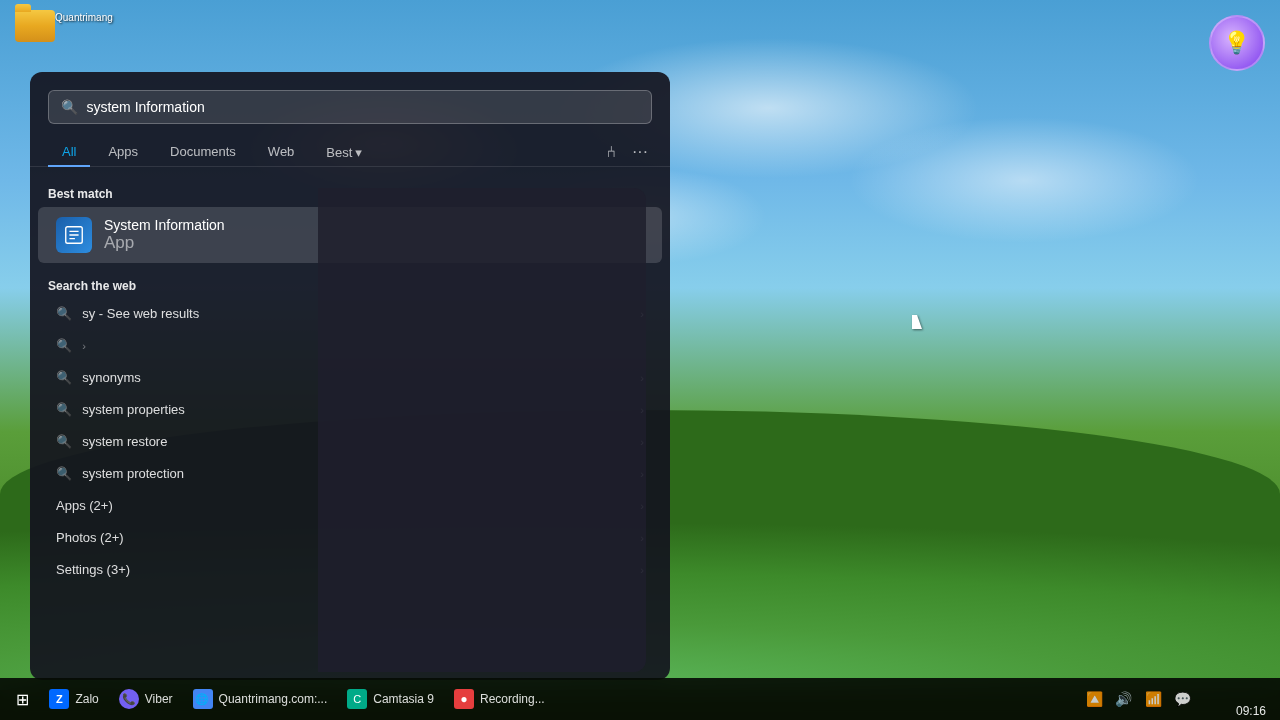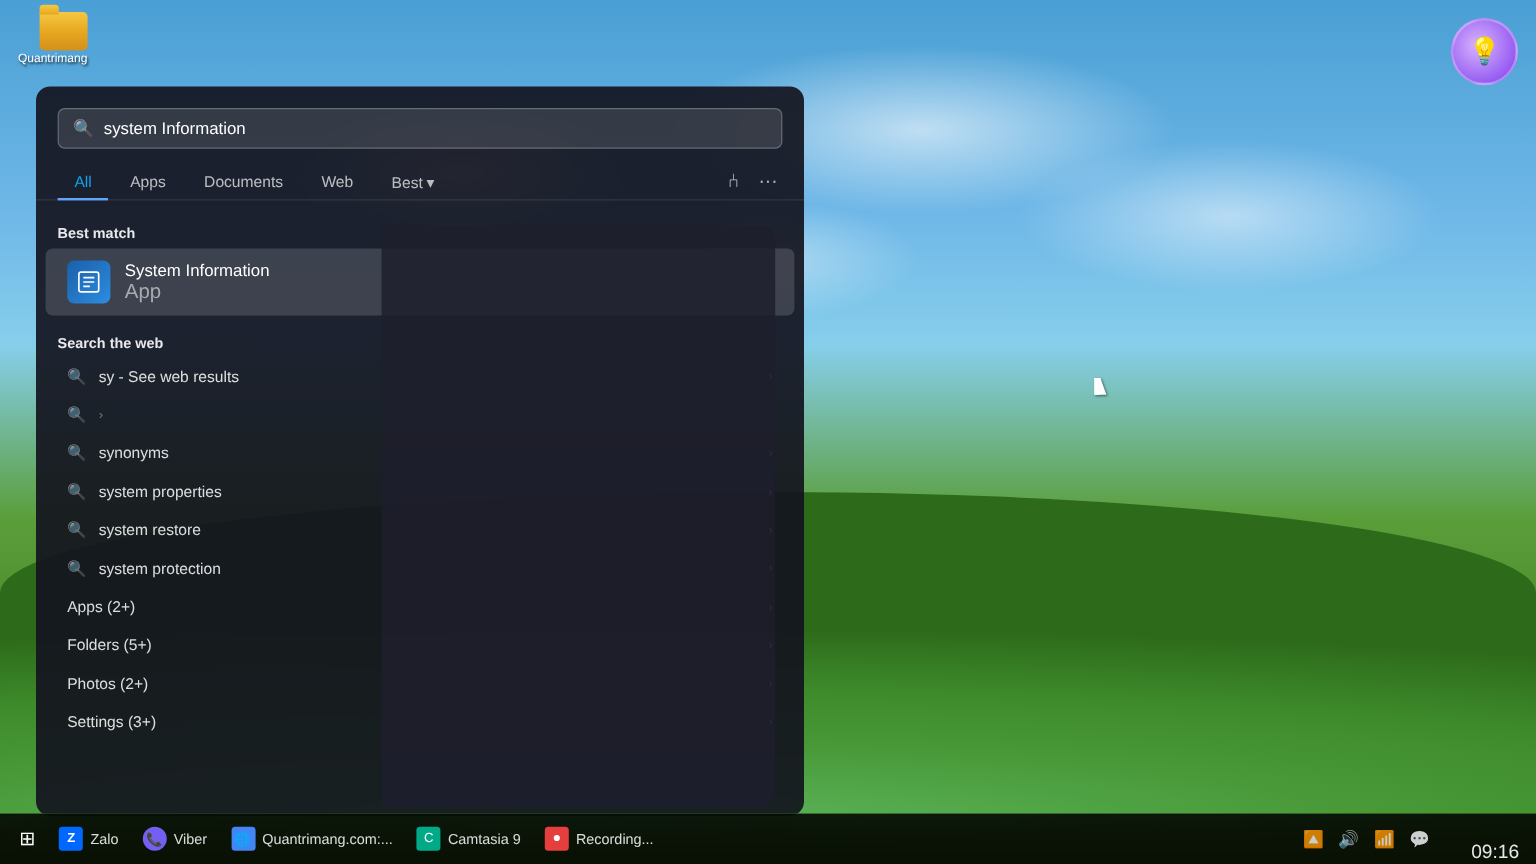--- a/index.html
+++ b/index.html
@@ -41,22 +41,22 @@
       border-radius: 50% 50% 0 0 / 30% 30% 0 0;
     }
 
     
     #desktop-folder {
       position: absolute;
       top: 10px;
       left: 15px;
       z-index: 1;
       display: flex;
-      flex-direction: column;
-      align-items: flex-end;
+      flex-direction: row;
+      align-items: flex-start;
       cursor: pointer;
     }
     .folder-icon {
       width: 40px;
       height: 32px;
       background: linear-gradient(180deg, #f5c842 0%, #e8a820 50%, #d4901a 100%);
       border-radius: 0 4px 4px 4px;
       position: relative;
     }
     .folder-icon::before {
@@ -350,21 +350,21 @@
       cursor: pointer;
       padding: 4px;
     }
     .time-date {
       text-align: right;
       cursor: pointer;
       padding: 2px 6px;
     }
     .time-text {
       color: rgba(255,255,255,0.9);
-      font-size: 16px;
+      font-size: 12px;
       display: block;
       margin-top: 38px;
     }
     .date-text {
       color: rgba(255,255,255,0.9);
       font-size: 12px;
       display: block;
     }
 
     
@@ -478,24 +478,20 @@
       <span class="web-search-icon">🔍</span>
       <span class="web-result-text">system protection</span>
       <span class="web-result-arrow">›</span>
     </div>
 
     <div class="expand-section">
       <span class="expand-label">Apps (2+)</span>
       <span class="expand-arrow">›</span>
     </div>
     <div class="expand-section">
-      <span class="expand-label">Folders (5+)</span>
-      <span class="expand-arrow">›</span>
-    </div>
-    <div class="expand-section">
       <span class="expand-label">Photos (2+)</span>
       <span class="expand-arrow">›</span>
     </div>
     <div class="expand-section">
       <span class="expand-label">Settings (3+)</span>
       <span class="expand-arrow">›</span>
     </div>
   </div>
 </div>
 

